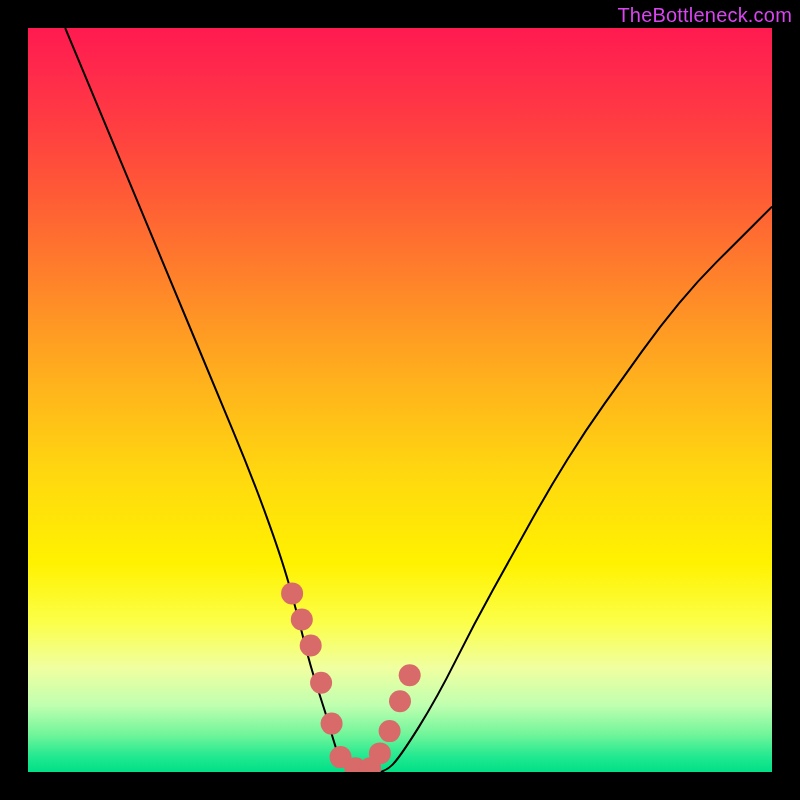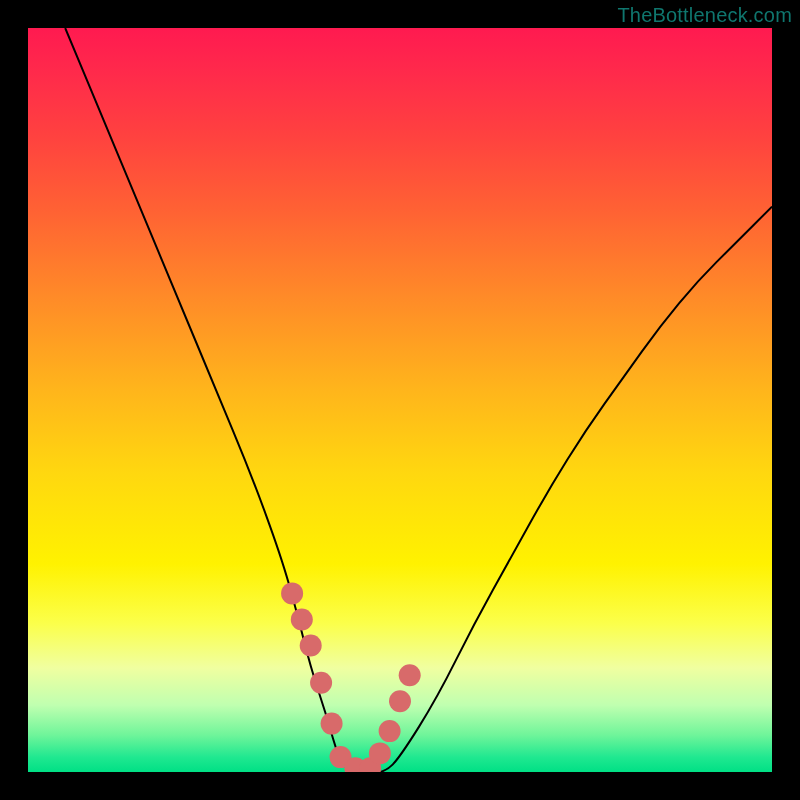--- a/index.html
+++ b/index.html
@@ -48,21 +48,21 @@
     );
   }
   .svg-layer {
     position: absolute;
     inset: 0;
   }
   .watermark {
     position: absolute;
     top: 4px;
     right: 8px;
-    color: #0f766e;
+    color: #d946ef;
     font-size: 20px;
     font-weight: 500;
     letter-spacing: 0.2px;
   }
 </style>
 </head>
 <body>
 
 <div class="frame">
   <div class="plot-area">

